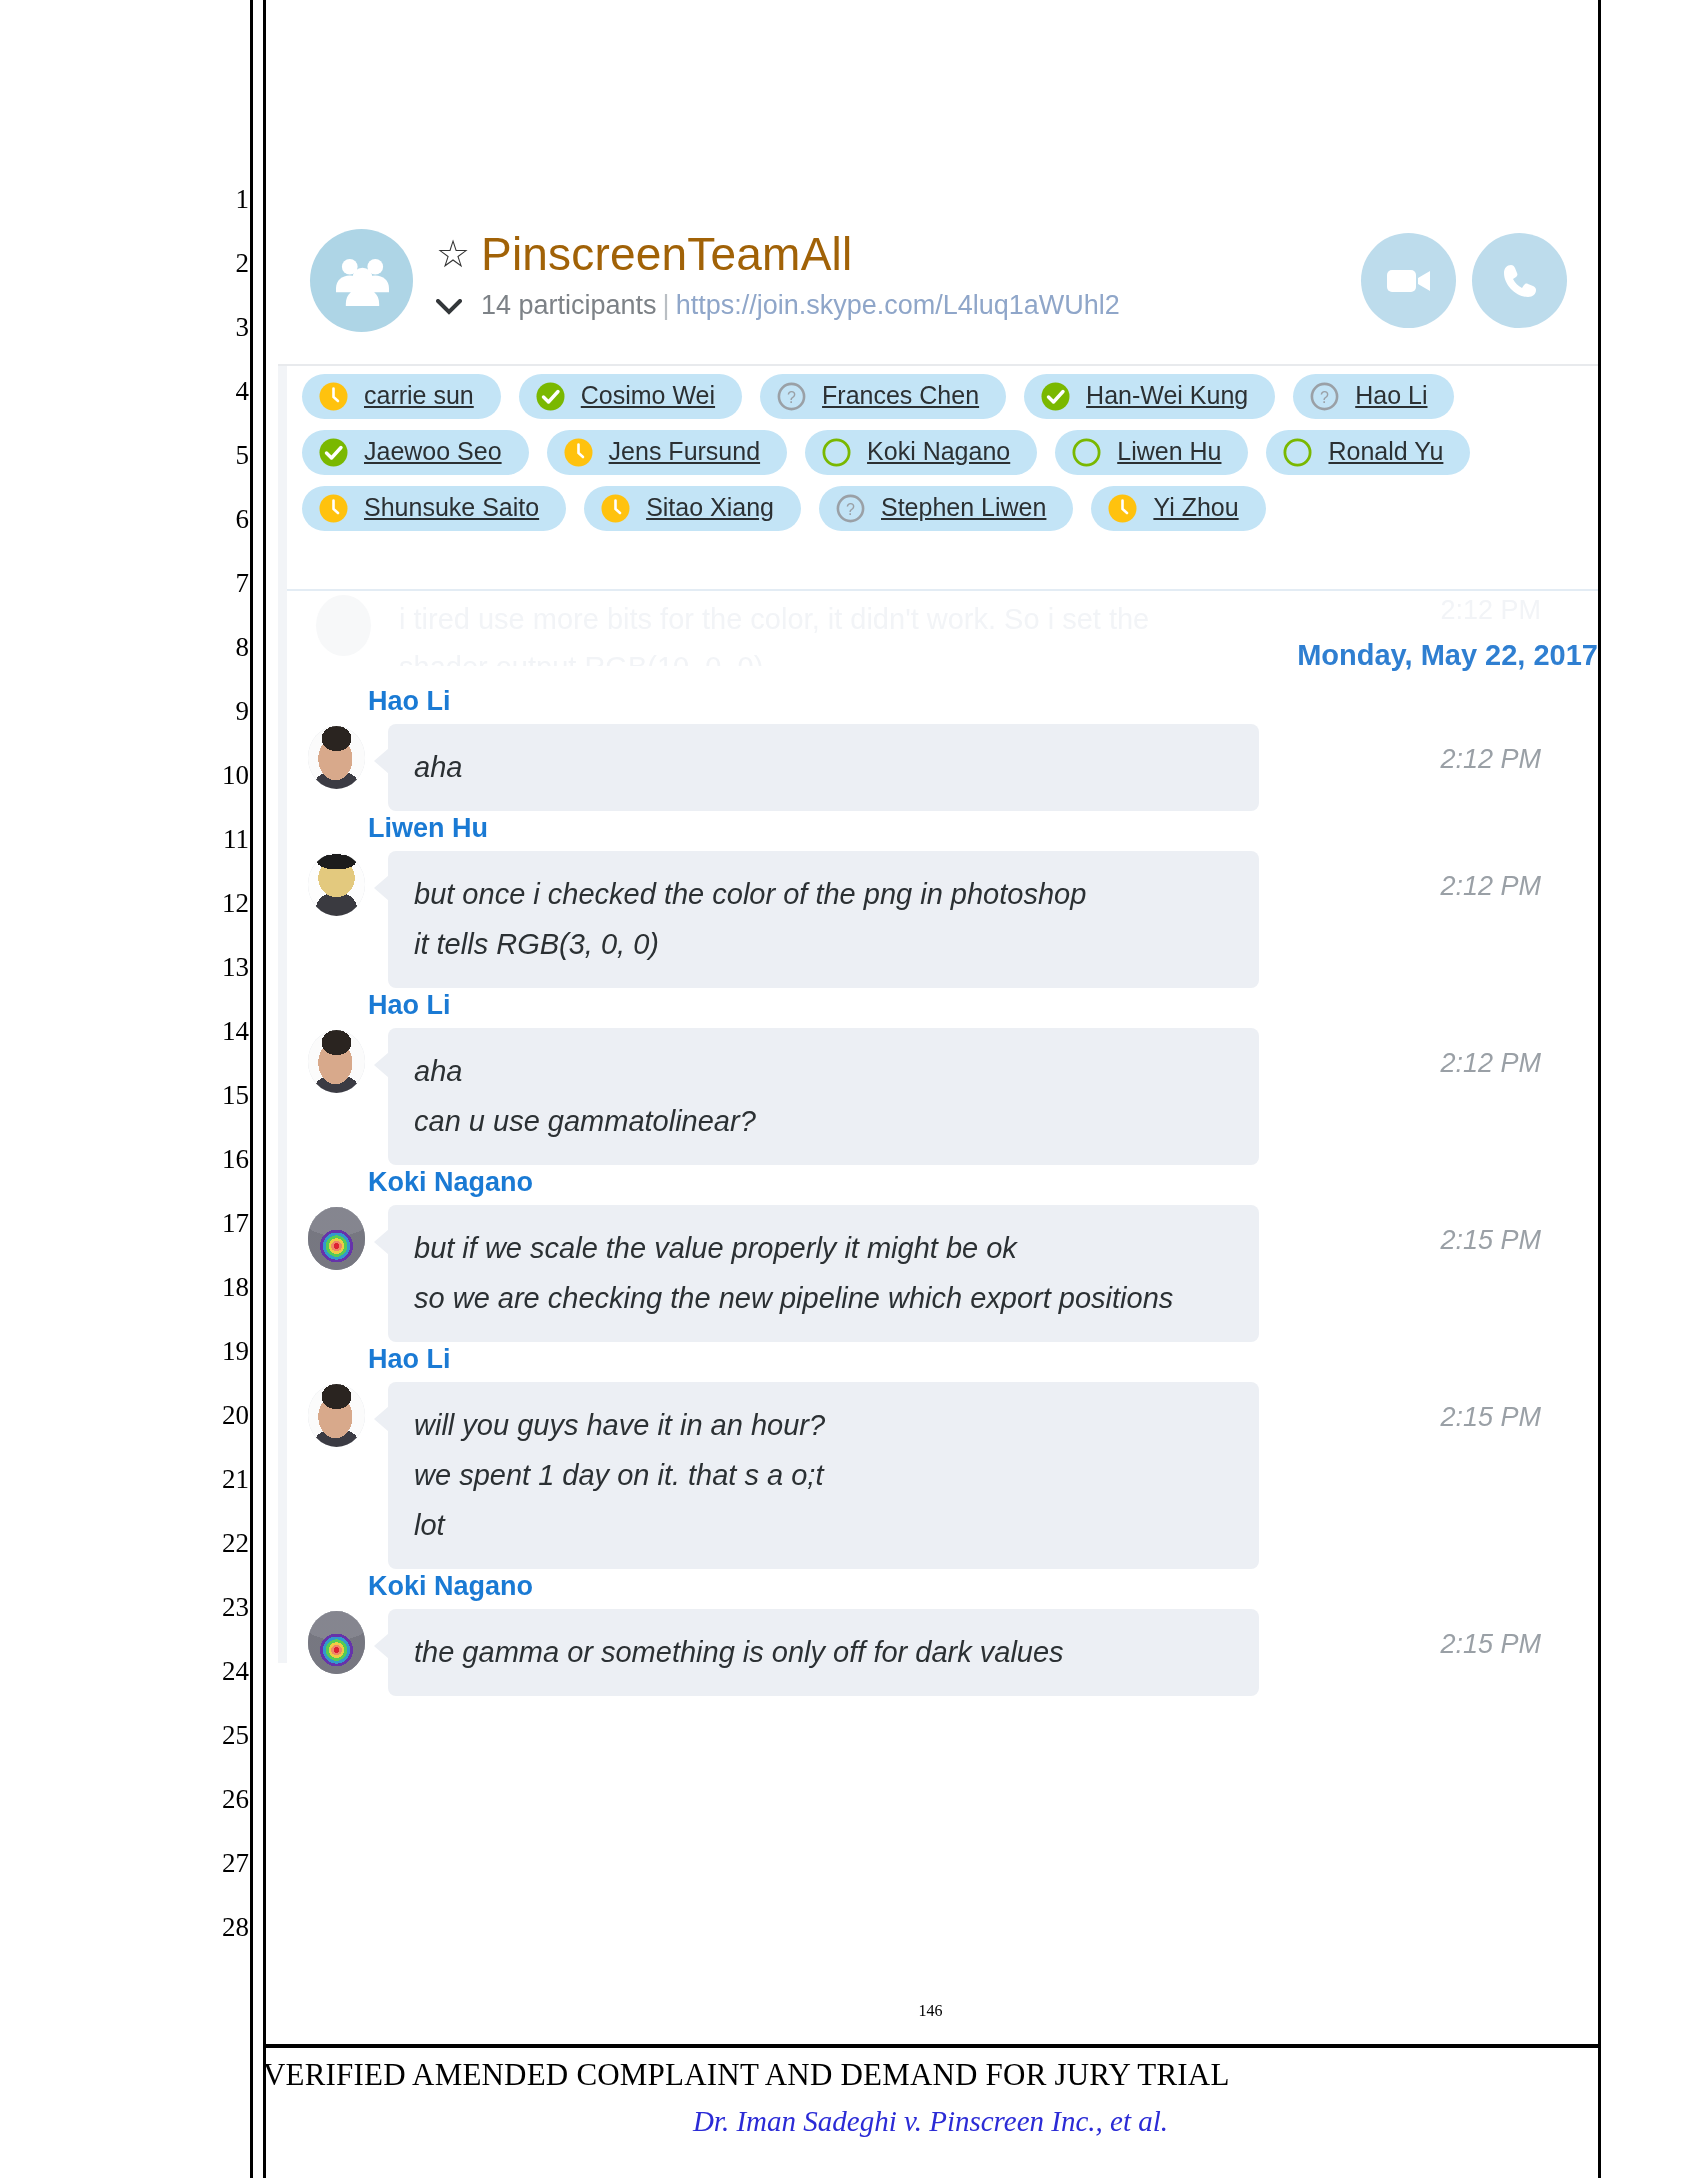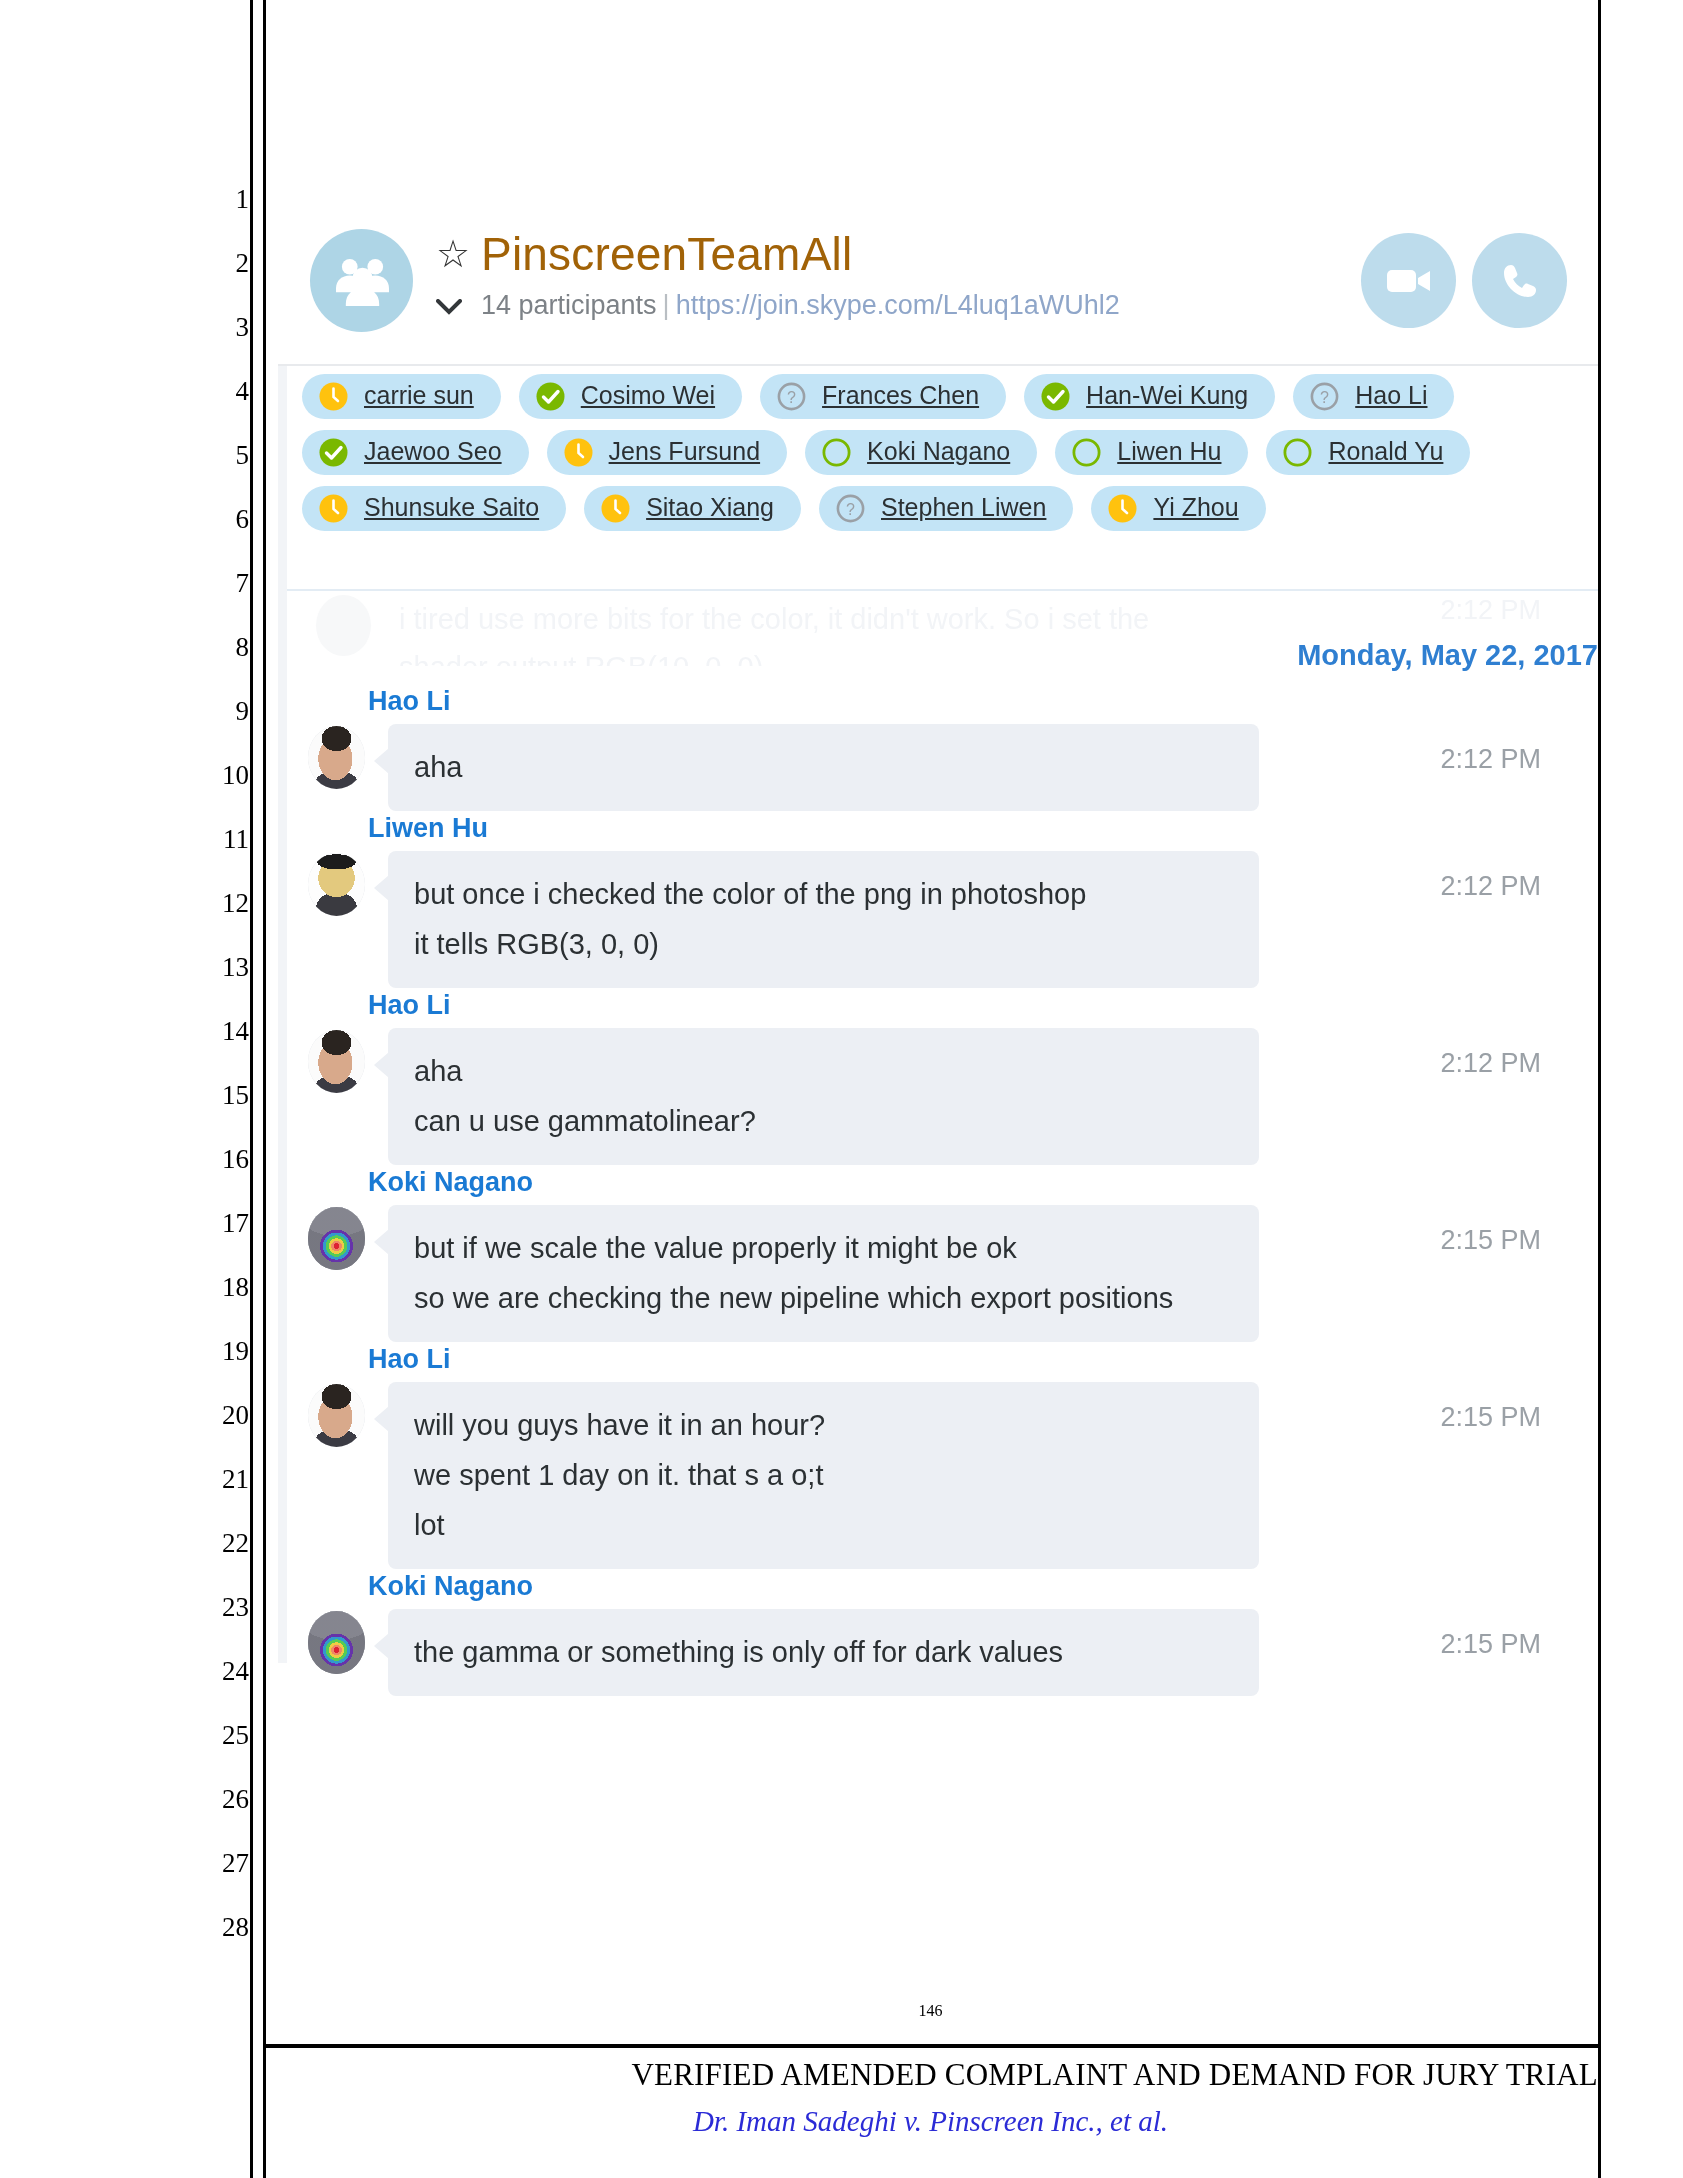--- a/index.html
+++ b/index.html
@@ -53,21 +53,21 @@
     left: 263px; right: 85px;
     text-align: center;
     font-family: "Liberation Serif", serif;
     font-size: 16px;
     color: #000;
   }
   .footer-title {
     position: absolute;
     top: 2057px;
     left: 263px; right: 85px;
-    text-align: right;
+    text-align: left;
     font-family: "Liberation Serif", serif;
     font-size: 31px;
     letter-spacing: 0.2px;
     color: #000;
     white-space: nowrap;
   }
   .footer-case {
     position: absolute;
     top: 2105px;
     left: 263px; right: 85px;
@@ -232,21 +232,21 @@
   
   .messages { position: absolute; left: 0; top: 686px; width: 1320px; }
   .msg { position: relative; margin-bottom: 2px; }
   .msg-name {
     margin-left: 90px;
     font-size: 27px;
     font-weight: bold;
     color: #1a7ad4;
     padding-bottom: 7px;
   }
-  .msg-body { position: relative; display: flex; align-items: center; }
+  .msg-body { position: relative; display: flex; align-items: center; font-style: italic; }
   .msg-avatar {
     position: absolute;
     left: 30px; top: 2px;
     width: 57px; height: 63px;
     border-radius: 50%;
     overflow: hidden;
     background: #d9dde3;
   }
   .msg-avatar .av-inner { position: absolute; inset: 0; }
   .bubble {

